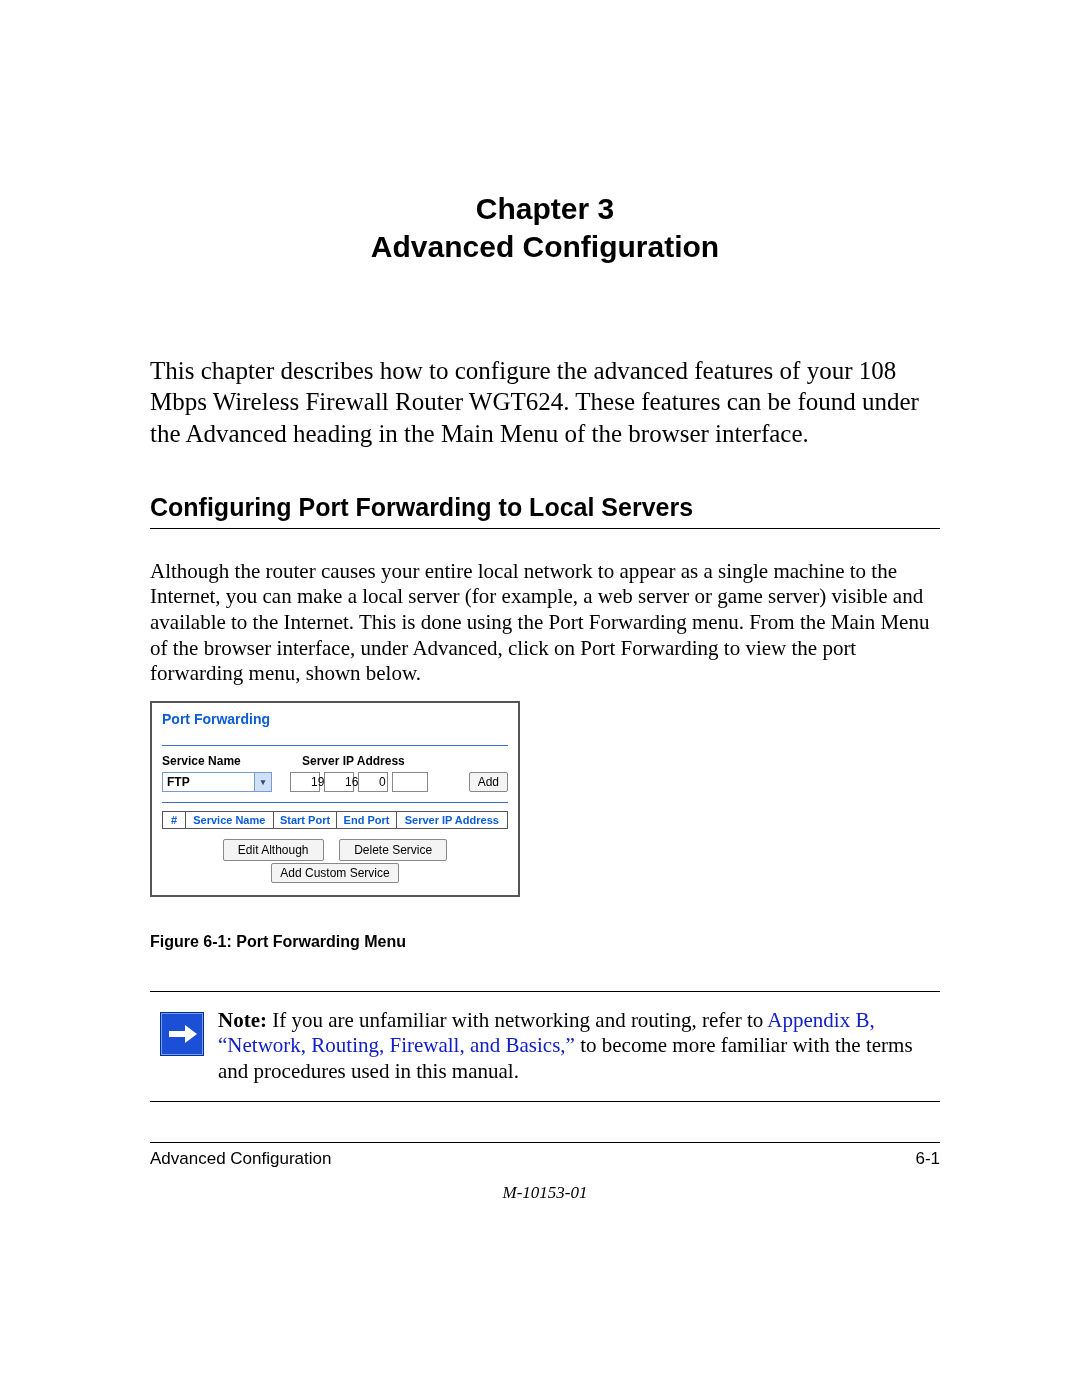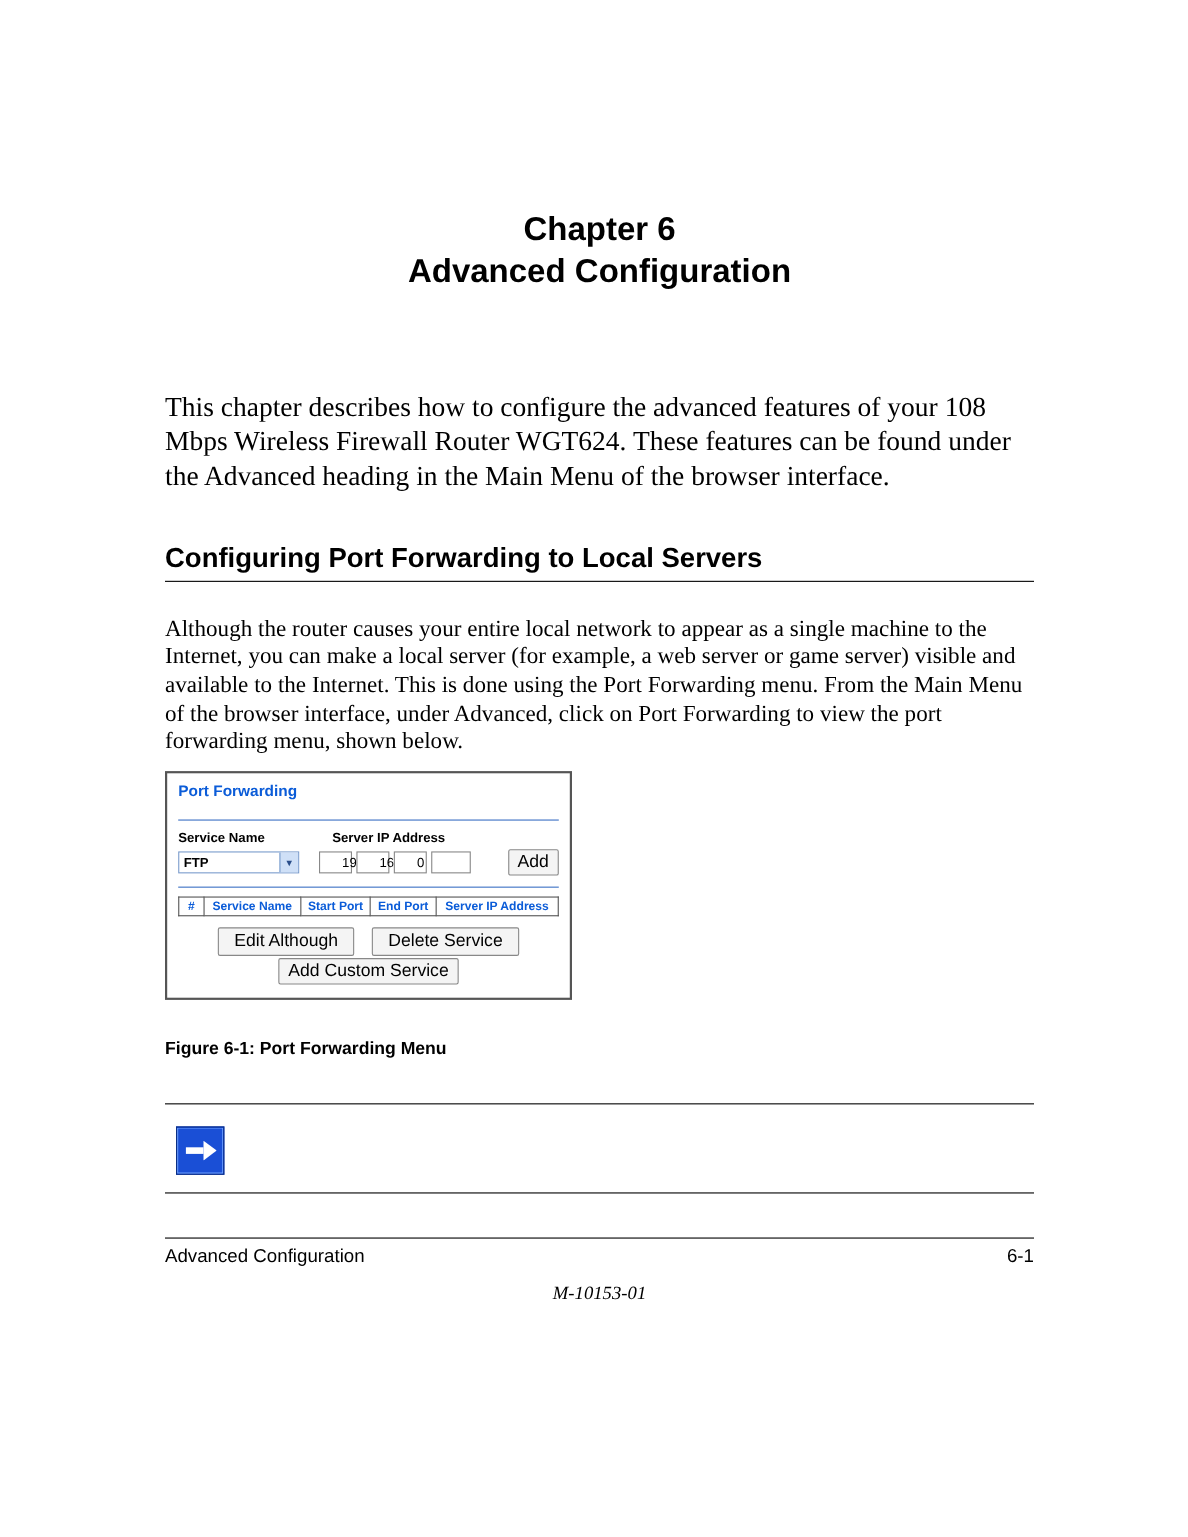--- a/index.html
+++ b/index.html
@@ -79,21 +79,21 @@
     color: #2a4e8a; font-size: 9px;
   }
   .oct {
     width: 30px; height: 20px; border: 1px solid #888;
     background: #fff; font-size: 12px; padding-left: 20px;
     box-sizing: border-box; line-height: 18px;
   }
   .oct.wider { width: 36px; }
   .pf-btn {
     border: 1px solid #888; background: #f4f4f4;
-    padding: 2px 8px; font-size: 16px; font-family: Arial;
+    padding: 2px 8px; font-size: 12px; font-family: Arial;
     border-radius: 2px;
   }
   .pf-add { margin-left: auto; }
   .pf-table {
     border-collapse: collapse; width: 100%; margin-top: 8px;
     font-size: 11px;
   }
   .pf-table th {
     border: 1px solid #555; color: #0b5cd8; font-weight: bold;
     padding: 2px 4px; white-space: nowrap; font-size: 11px;
@@ -141,21 +141,21 @@
     padding-top: 6px;
   }
   .doc-num { text-align: center; font-style: italic; font-size: 17px; margin-top: 14px; font-family: "Times New Roman", serif; }
 </style>
 </head>
 <body>
 
 <div class="page">
 
   <div class="chapter-head">
-    <div>Chapter 6</div>
+    <div>Chapter 3</div>
     <div>Advanced Configuration</div>
   </div>
 
   <p class="intro">This chapter describes how to configure the advanced features of your 108 Mbps Wireless Firewall Router WGT624. These features can be found under the Advanced heading in the Main Menu of the browser interface.</p>
 
   <div class="section-heading">Configuring Port Forwarding to Local Servers</div>
 
   <p class="body-para">Although the router causes your entire local network to appear as a single machine to the Internet, you can make a local server (for example, a web server or game server) visible and available to the Internet. This is done using the Port Forwarding menu. From the Main Menu of the browser interface, under Advanced, click on Port Forwarding to view the port forwarding menu, shown below.</p>
 
   <div class="pf-panel">
@@ -202,20 +202,23 @@
 
   <div class="figure-caption">Figure 6-1:  Port Forwarding Menu</div>
 
   <div class="note-box">
     <div class="note-icon">
       <svg width="30" height="18" viewBox="0 0 30 18">
         <rect x="2" y="6" width="16" height="6" fill="#ffffff"></rect>
         <polygon points="18,0 30,9 18,18" fill="#ffffff"></polygon>
       </svg>
     </div>
+    <div class="note-text">
+      <span class="nb">Note:</span><span> If you are unfamiliar with networking and routing, refer to </span><span class="note-link">Appendix B, “Network, Routing, Firewall, and Basics,”</span><span> to become more familiar with the terms and procedures used in this manual.</span>
+    </div>
   </div>
 
   <div class="foot-rule"></div>
   <div class="foot-row">
     <span>Advanced Configuration</span>
     <span>6-1</span>
   </div>
   <div class="doc-num">M-10153-01</div>
 
 </div>

